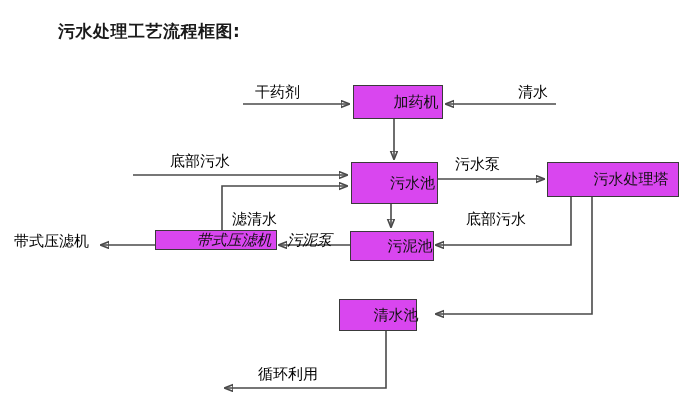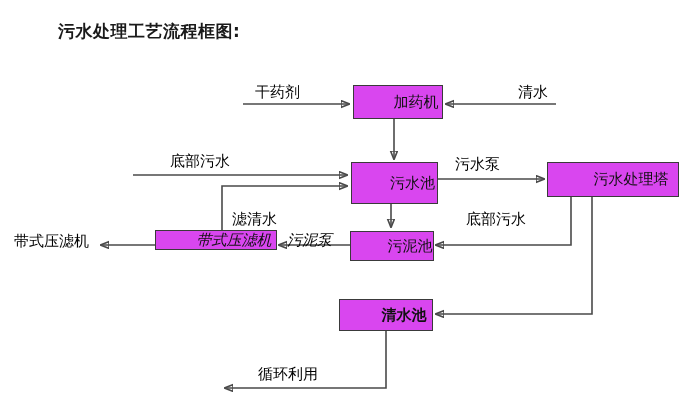--- a/index.html
+++ b/index.html
@@ -117,21 +117,21 @@
   </div>
 
   <div class="node" style="left:155px; top:230px; width:122px; height:20px;font-style:italic;">
     <span>带式压滤机</span>
   </div>
 
   <div class="node" style="left:350px; top:231px; width:84px; height:30px;">
     <span>污泥池</span>
   </div>
 
-  <div class="node" style="left:339px; top:299px; width:94px; height:32px;font-weight:bold;">
+  <div class="node" style="left:339px; top:299px; width:78px; height:32px;">
     <span>清水池</span>
   </div>
 
   <div class="edge-label" style="left:255px; top:83px;">干药剂</div>
 
   <div class="edge-label" style="left:478px; top:83px;margin-left:40px;">清水</div>
 
   <div class="edge-label" style="left:170px; top:152px;">底部污水</div>
 
   <div class="edge-label" style="left:232px; top:190px;margin-top:20px;">滤清水</div>

